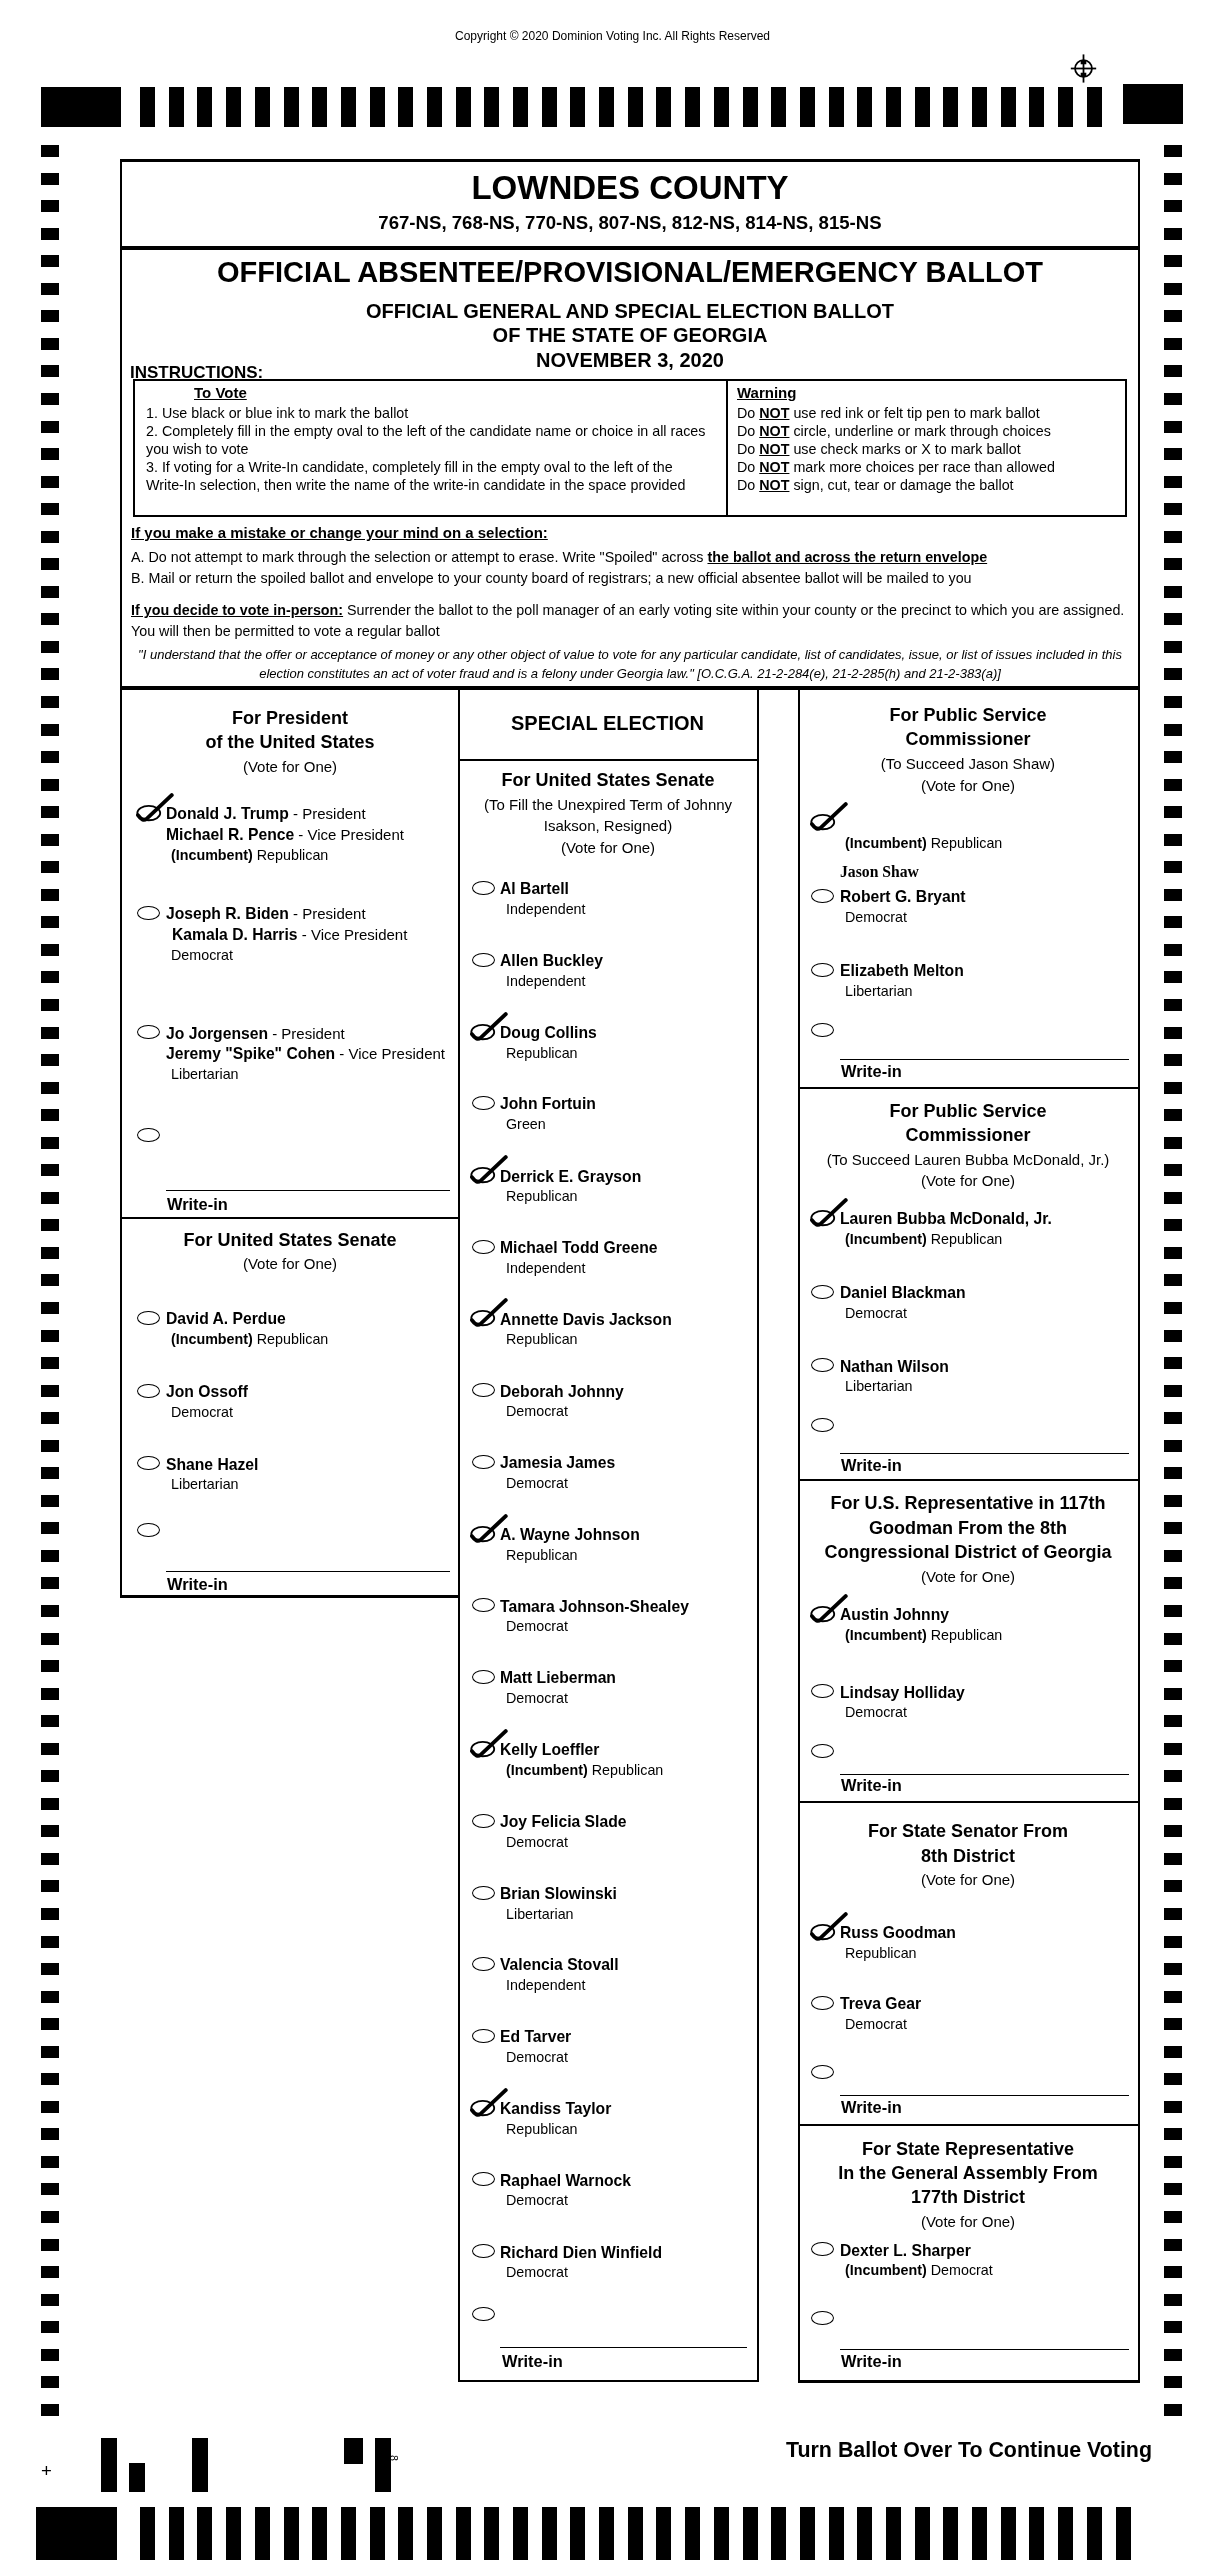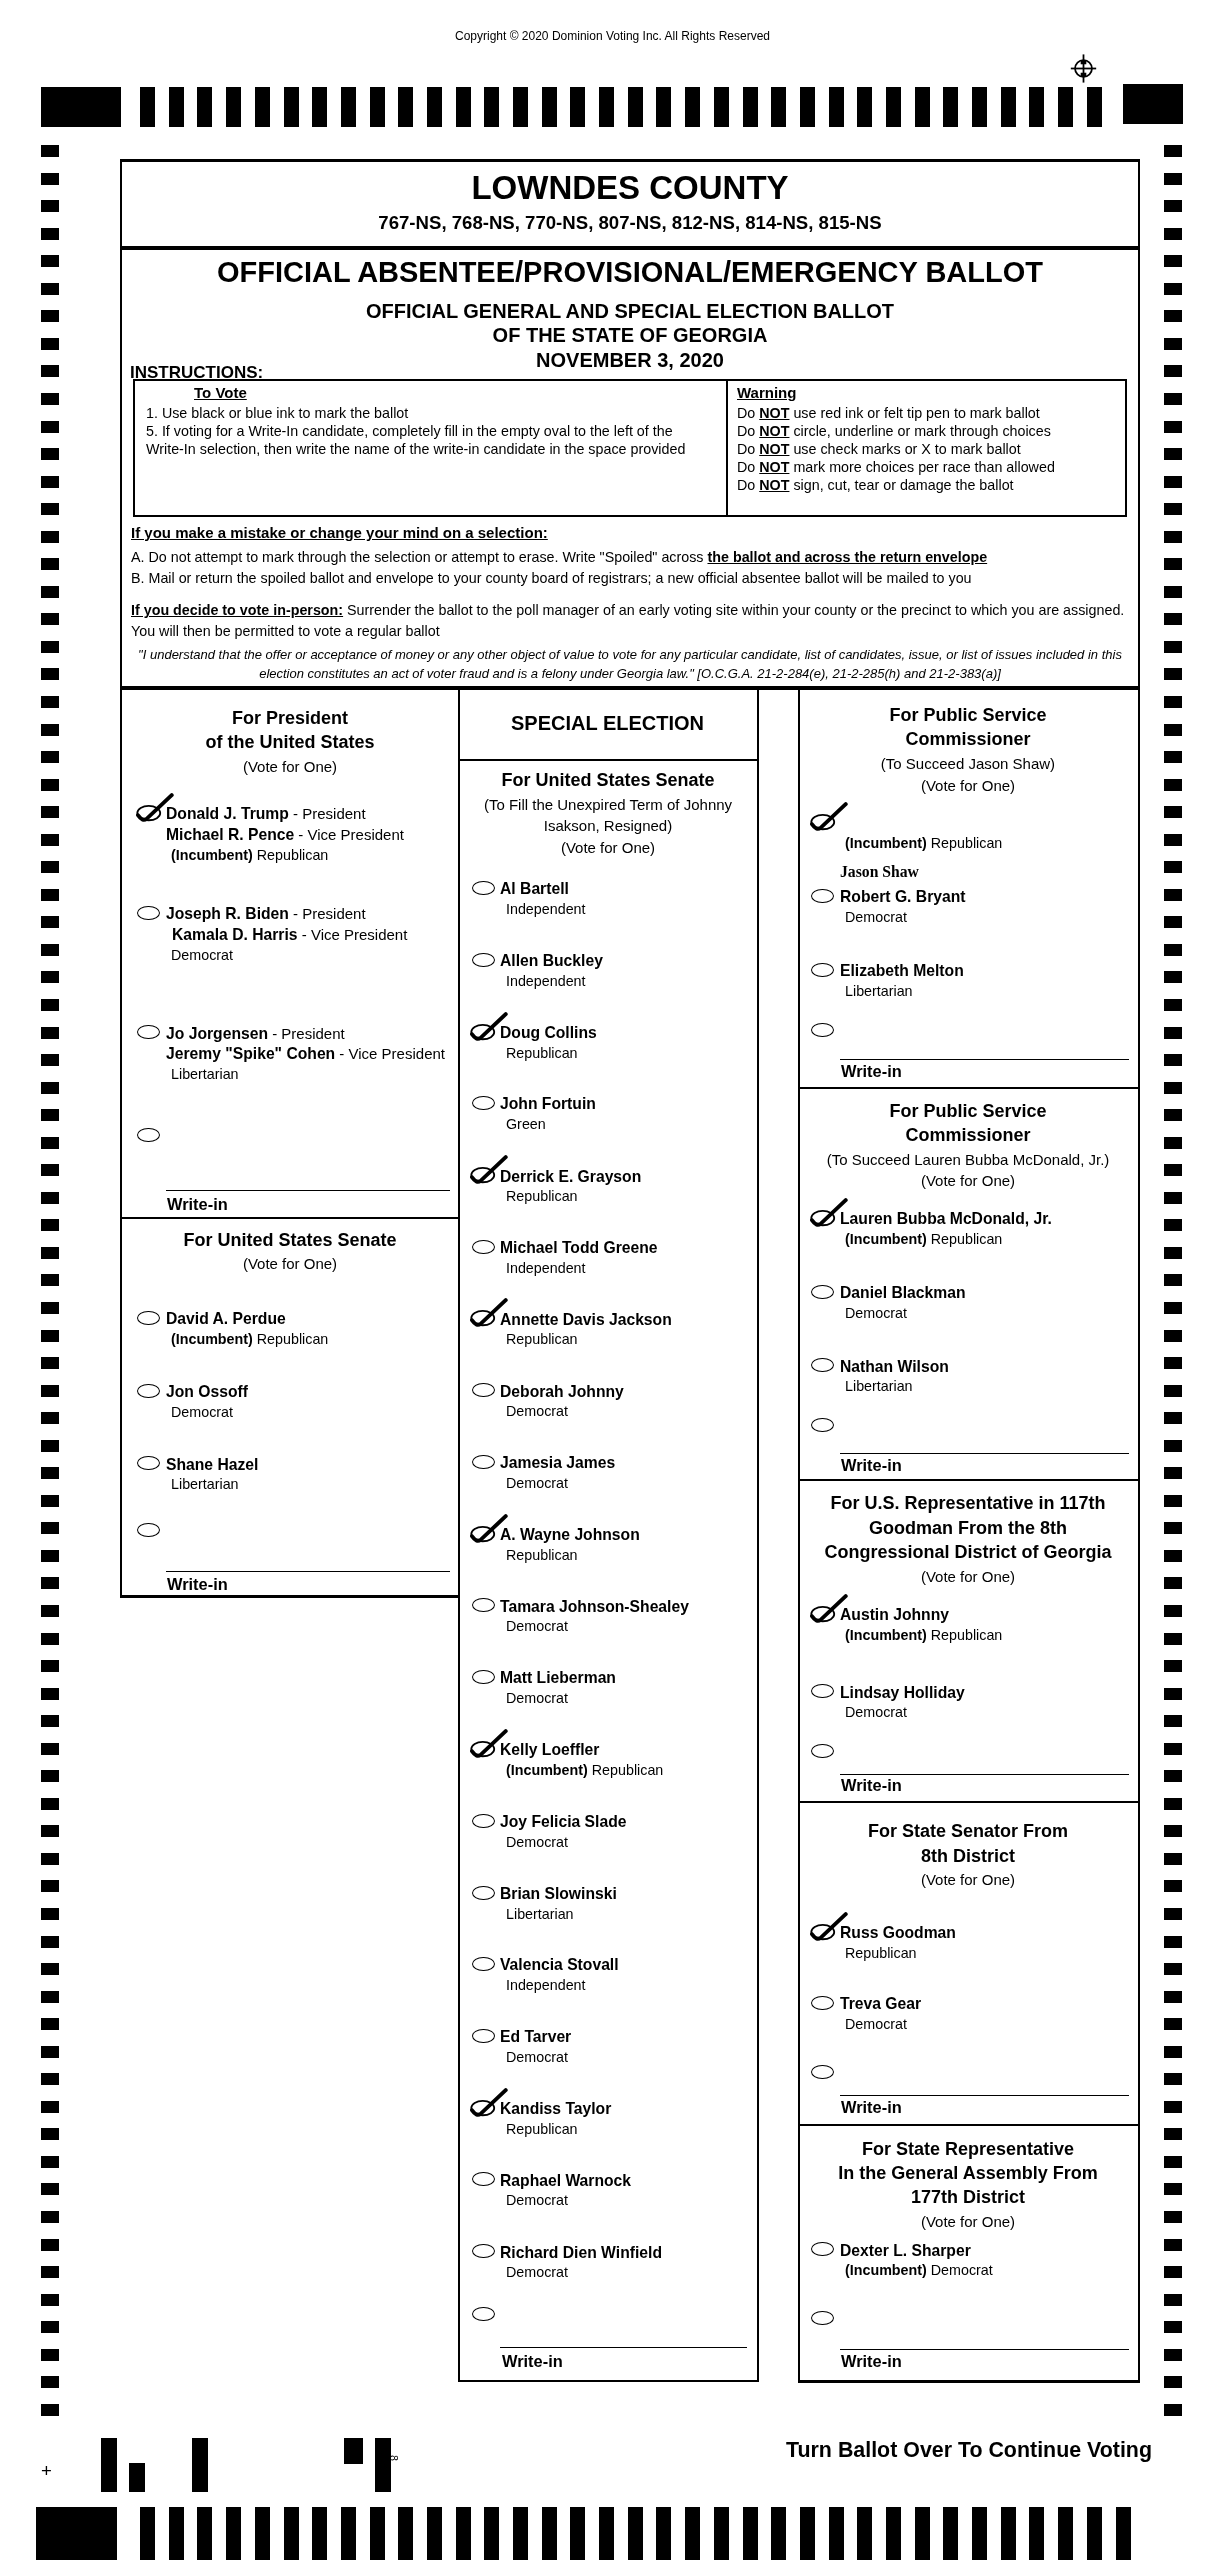--- a/index.html
+++ b/index.html
@@ -316,21 +316,22 @@
 <div class="abs ctr gline" style="top:300px;">OFFICIAL GENERAL AND SPECIAL ELECTION BALLOT</div>
 <div class="abs ctr gline" style="top:324px;">OF THE STATE OF GEORGIA</div>
 <div class="abs ctr gline" style="top:349px;">NOVEMBER 3, 2020</div>
 <div class="abs" id="instrlbl">INSTRUCTIONS:</div>
 
 <div class="abs" id="ibox"></div>
 <div class="line" style="left:726px;top:379px;width:2.1px;height:136px;"></div>
 <div class="abs b u" id="tvh">To Vote</div>
 <div class="abs itxt" id="tvitems">
     <div>1. Use black or blue ink to mark the ballot</div>
-    <div>5. If voting for a Write-In candidate, completely fill in the empty oval to the left of the Write-In selection, then write the name of the write-in candidate in the space provided</div>
+    <div>2. Completely fill in the empty oval to the left of the candidate name or choice in all races you wish to vote</div>
+    <div>3. If voting for a Write-In candidate, completely fill in the empty oval to the left of the Write-In selection, then write the name of the write-in candidate in the space provided</div>
   </div>
 <div class="abs b u" id="wh">Warning</div>
 <div class="abs itxt" id="witems">
     <div><span>Do </span><span class="b u">NOT</span><span> use red ink or felt tip pen to mark ballot</span></div>
     <div><span>Do </span><span class="b u">NOT</span><span> circle, underline or mark through choices</span></div>
     <div><span>Do </span><span class="b u">NOT</span><span> use check marks or X to mark ballot</span></div>
     <div><span>Do </span><span class="b u">NOT</span><span> mark more choices per race than allowed</span></div>
     <div><span>Do </span><span class="b u">NOT</span><span> sign, cut, tear or damage the ballot</span></div>
   </div>
 

